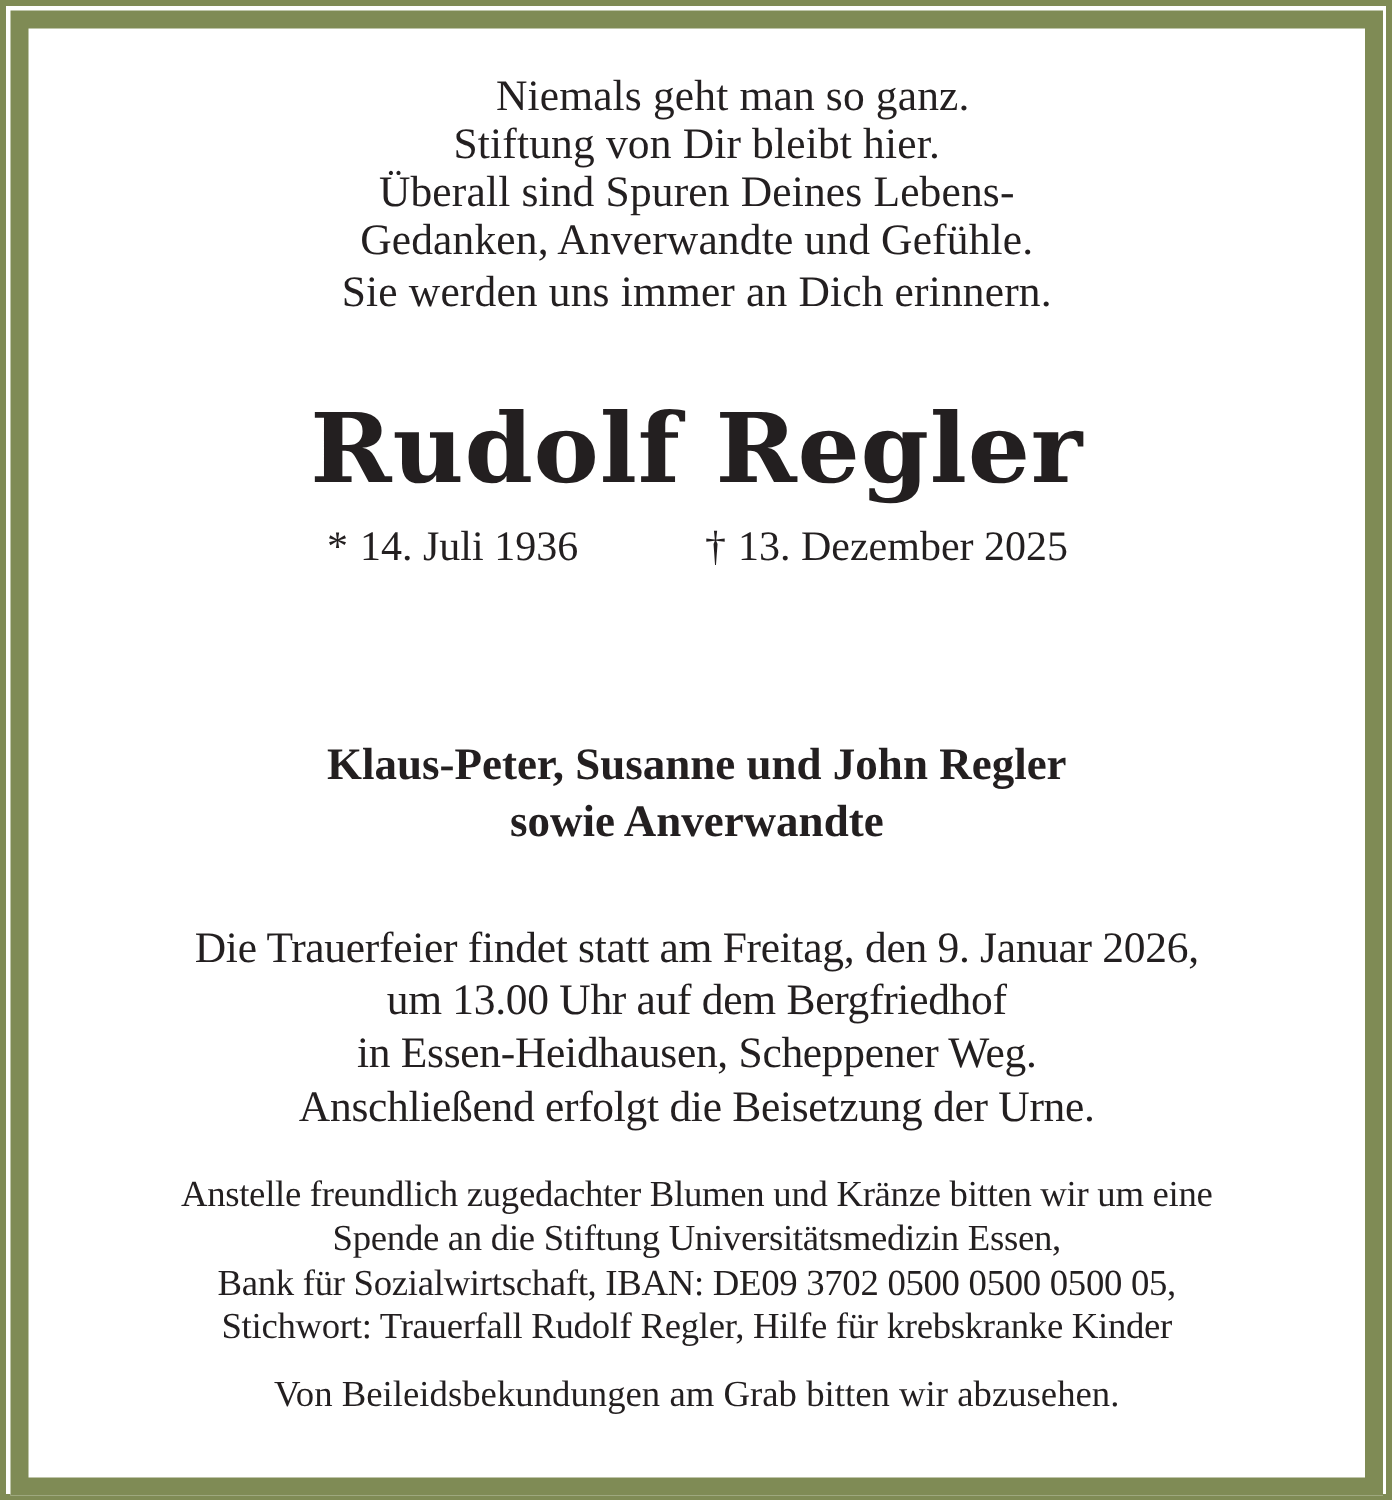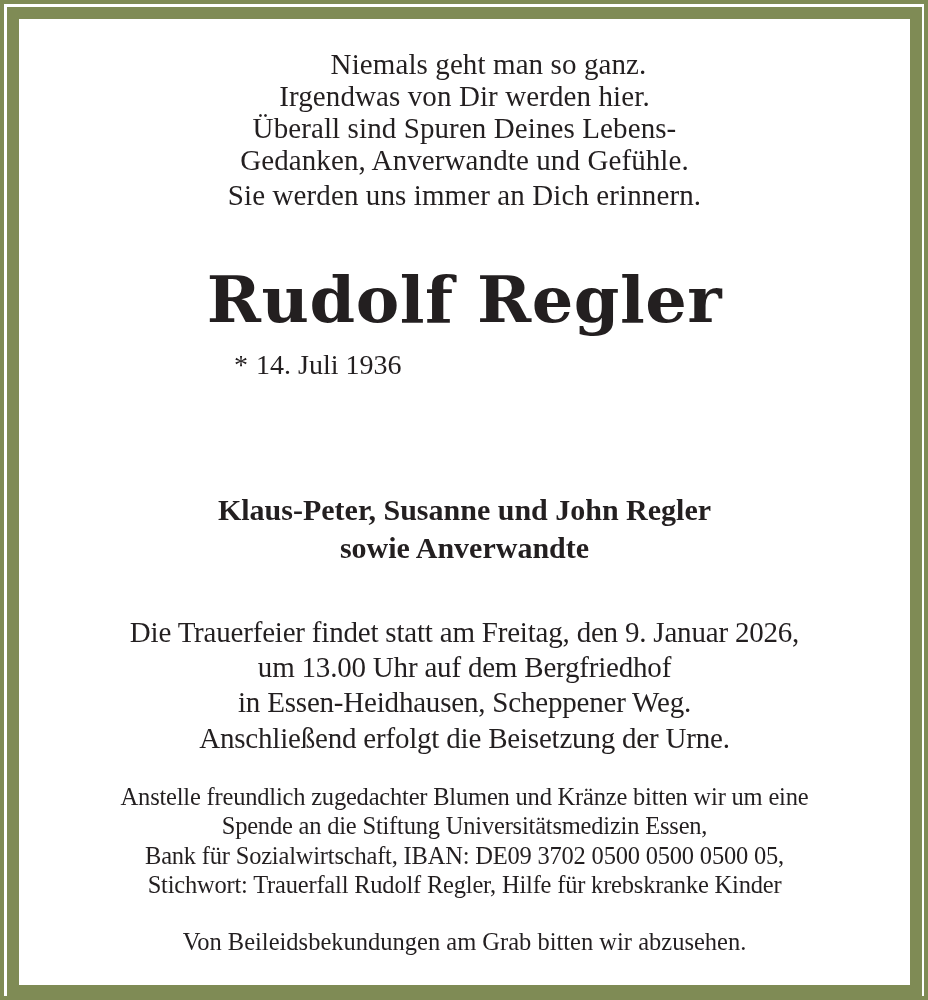--- a/index.html
+++ b/index.html
@@ -59,21 +59,21 @@
       font-weight: bold;
       font-size: 64px;
       line-height: 80px;
       height: 80px;
       letter-spacing: 0.5px;
       white-space: nowrap;
       transform: scaleX(1.02);
     }
     .dates {
       position: absolute;
-      left: 16px;
+      left: 0;
       width: 891px;
       height: 36px;
       font-family: "Liberation Serif", "DejaVu Serif", serif;
       font-size: 28px;
       line-height: 36px;
     }
     .dates .born {
       position: absolute;
       left: 199px;
       white-space: nowrap;
@@ -119,31 +119,34 @@
 </head>
 <body>
 
 <div class="frame-outer"></div>
 <div class="frame-inner"></div>
 
 <div class="content">
 
   <div class="poem">
     <div class="line" style="top:29px;padding-left:24px;">Niemals geht man so ganz.</div>
-    <div class="line" style="top:61px;">Irgendwas von Dir werden hier.</div>
+    <div class="line" style="top:61px;">Stiftung von Dir bleibt hier.</div>
     <div class="line" style="top:93px;">Überall sind Spuren Deines Lebens-</div>
     <div class="line" style="top:125px;">Gedanken, Anverwandte und Gefühle.</div>
     <div class="line" style="top:160px;">Sie werden uns immer an Dich erinnern.</div>
   </div>
 
   <div class="name" style="top:241px;">Rudolf Regler</div>
 
   <div class="dates" style="top:328px;">
     <span class="born">
       <span class="sym">*</span><span>14. Juli 1936</span>
+    </span>
+    <span class="died">
+      <span class="sym">†</span><span>13. Dezember 2025</span>
     </span>
   </div>
 
 
   <div class="family">
     <div class="line" style="top:472px;">Klaus-Peter, Susanne und John Regler</div>
     <div class="line" style="top:510px;">sowie Anverwandte</div>
   </div>
 
   <div class="funeral">
@@ -153,15 +156,15 @@
     <div class="line" style="top:702px;">Anschließend erfolgt die Beisetzung der Urne.</div>
   </div>
 
   <div class="donation">
     <div class="line" style="top:763px;">Anstelle freundlich zugedachter Blumen und Kränze bitten wir um eine</div>
     <div class="line" style="top:792px;">Spende an die Stiftung Universitätsmedizin Essen,</div>
     <div class="line" style="top:822px;">Bank für Sozialwirtschaft, IBAN: DE09 3702 0500 0500 0500 05,</div>
     <div class="line" style="top:851px;">Stichwort: Trauerfall Rudolf Regler, Hilfe für krebskranke Kinder</div>
   </div>
 
-  <div class="line closing" style="top:896px;margin-top:12px;">Von Beileidsbekundungen am Grab bitten wir abzusehen.</div>
+  <div class="line closing" style="top:896px;">Von Beileidsbekundungen am Grab bitten wir abzusehen.</div>
 
 </div>
 
 </body></html>

